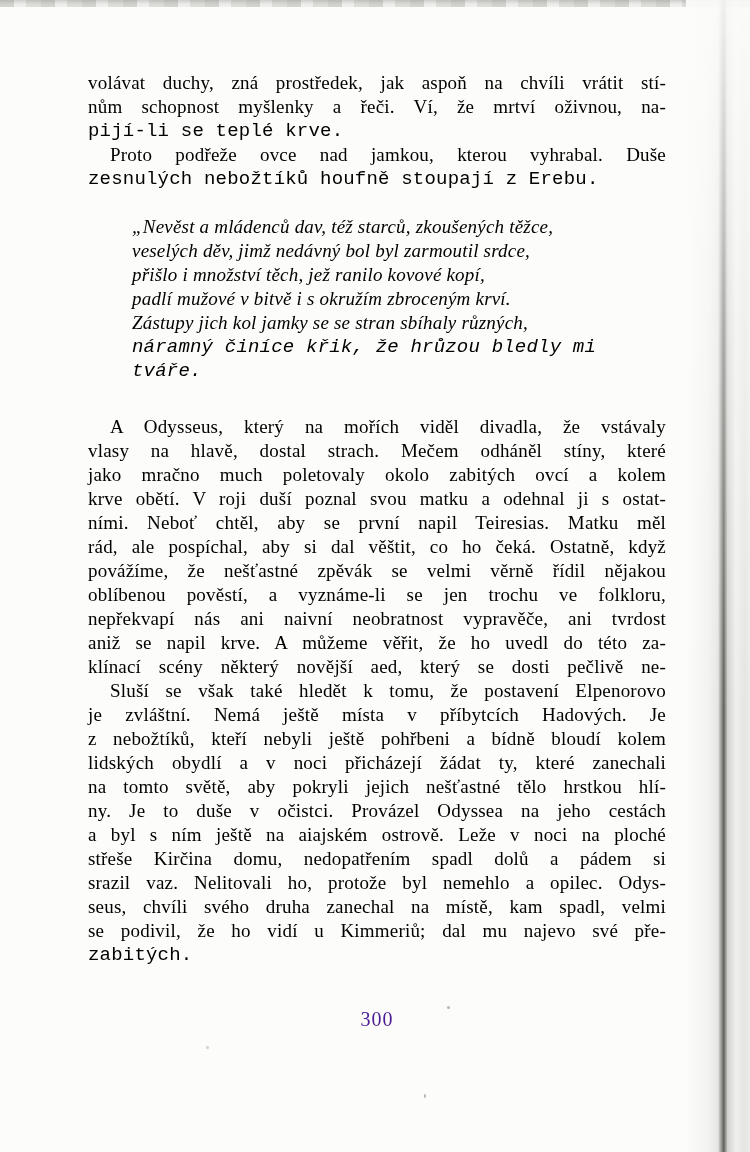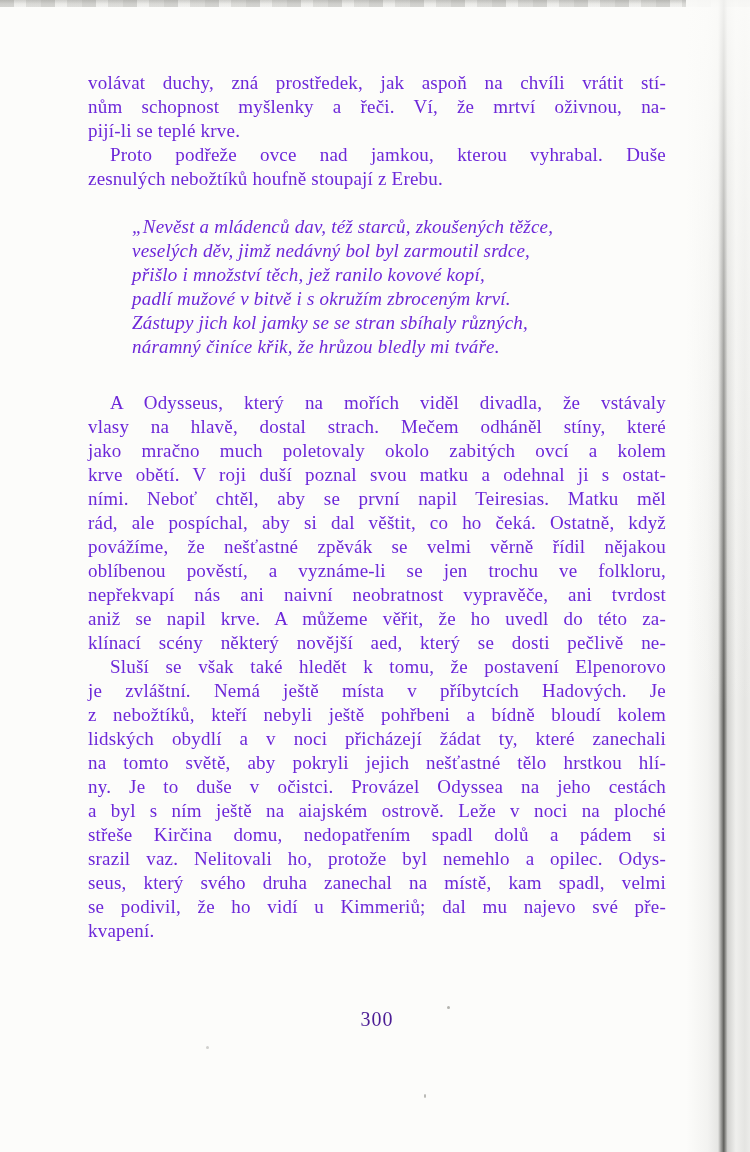--- a/index.html
+++ b/index.html
@@ -56,34 +56,35 @@
   }
   .speck.s1 { left: 447px; top: 1006px; }
   .speck.s2 { left: 424px; top: 1094px; width: 2px; height: 4px; }
   .speck.s3 { left: 206px; top: 1046px; opacity: .6; }
 
   .text-block {
     position: absolute;
     left: 88px;
     top: 71px;
     width: 578px;
-    color: #6d28d9;
+    color: #000000;
     font-size: 19px;
     line-height: 24px;
     letter-spacing: 0.2px;
   }
   .para { margin: 0; }
   .line {
     text-align: justify;
     text-align-last: justify;
     min-height: 24px;
   }
   .line.last {
     text-align: left;
     text-align-last: left;
+    font-family: Liberation Mono, monospace;
   }
   .line.first { text-indent: 22px; }
   .para.verse {
     margin: 24px 0 32px 0;
     padding-left: 44px;
     font-style: italic;
   }
   .para.verse .line {
     text-align: left;
     text-align-last: left;
@@ -139,23 +140,23 @@
       <div class="para body">
         <div class="line first">Sluší se však také hledět k tomu, že postavení Elpenorovo</div>
         <div class="line">je zvláštní. Nemá ještě místa v příbytcích Hadových. Je</div>
         <div class="line">z nebožtíků, kteří nebyli ještě pohřbeni a bídně bloudí kolem</div>
         <div class="line">lidských obydlí a v noci přicházejí žádat ty, které zanechali</div>
         <div class="line">na tomto světě, aby pokryli jejich nešťastné tělo hrstkou hlí-</div>
         <div class="line">ny. Je to duše v očistci. Provázel Odyssea na jeho cestách</div>
         <div class="line">a byl s ním ještě na aiajském ostrově. Leže v noci na ploché</div>
         <div class="line">střeše Kirčina domu, nedopatřením spadl dolů a pádem si</div>
         <div class="line">srazil vaz. Nelitovali ho, protože byl nemehlo a opilec. Odys-</div>
-        <div class="line">seus, který svého druha zanechal na místě, kam spadl, velmi</div>
+        <div class="line">seus, chvíli svého druha zanechal na místě, kam spadl, velmi</div>
         <div class="line">se podivil, že ho vidí u Kimmeriů; dal mu najevo své pře-</div>
-        <div class="line last">kvapení.</div>
+        <div class="line last">zabitých.</div>
       </div>
     </div>
 
   <div class="page-number">300</div>
 
   <div class="spine-shadow"></div>
   <div class="speck s1"></div>
   <div class="speck s2"></div>
   <div class="speck s3"></div>
 </div>

